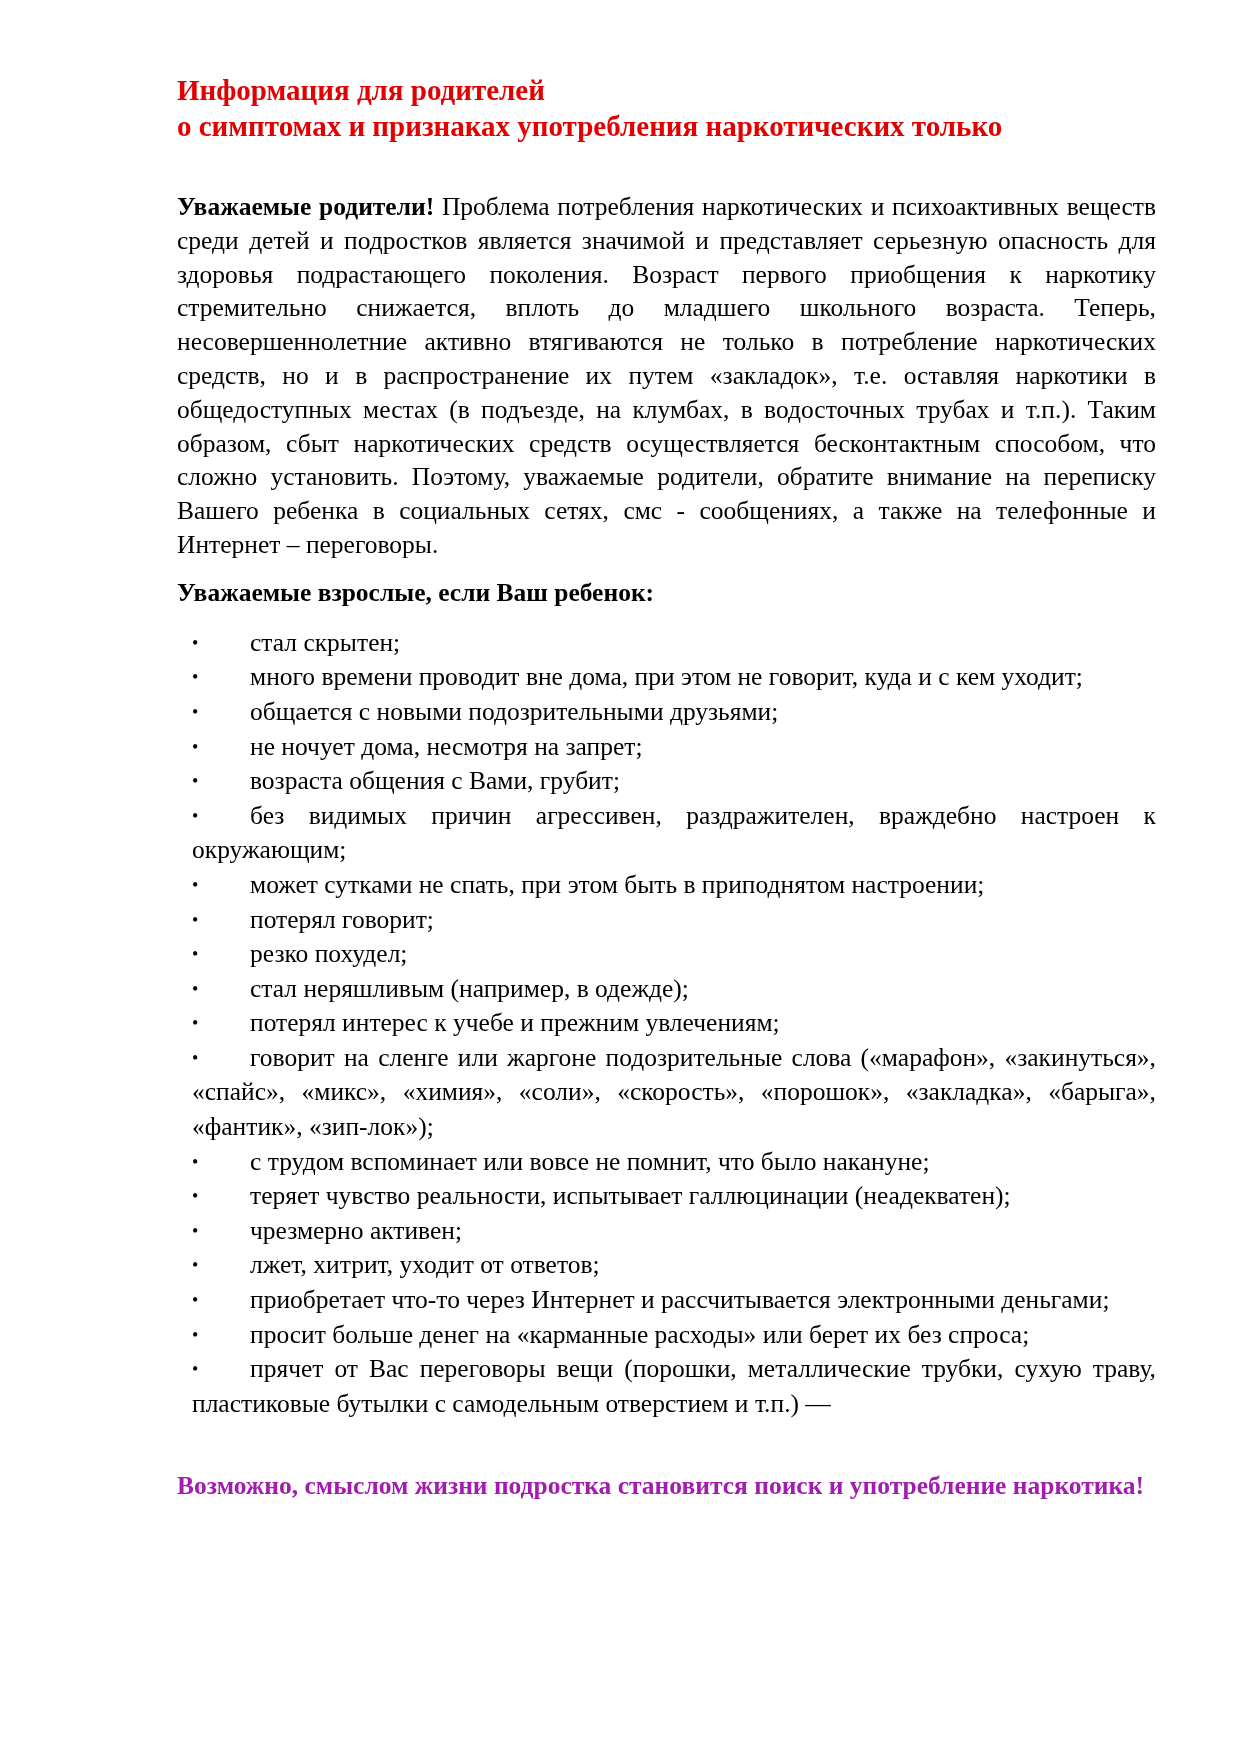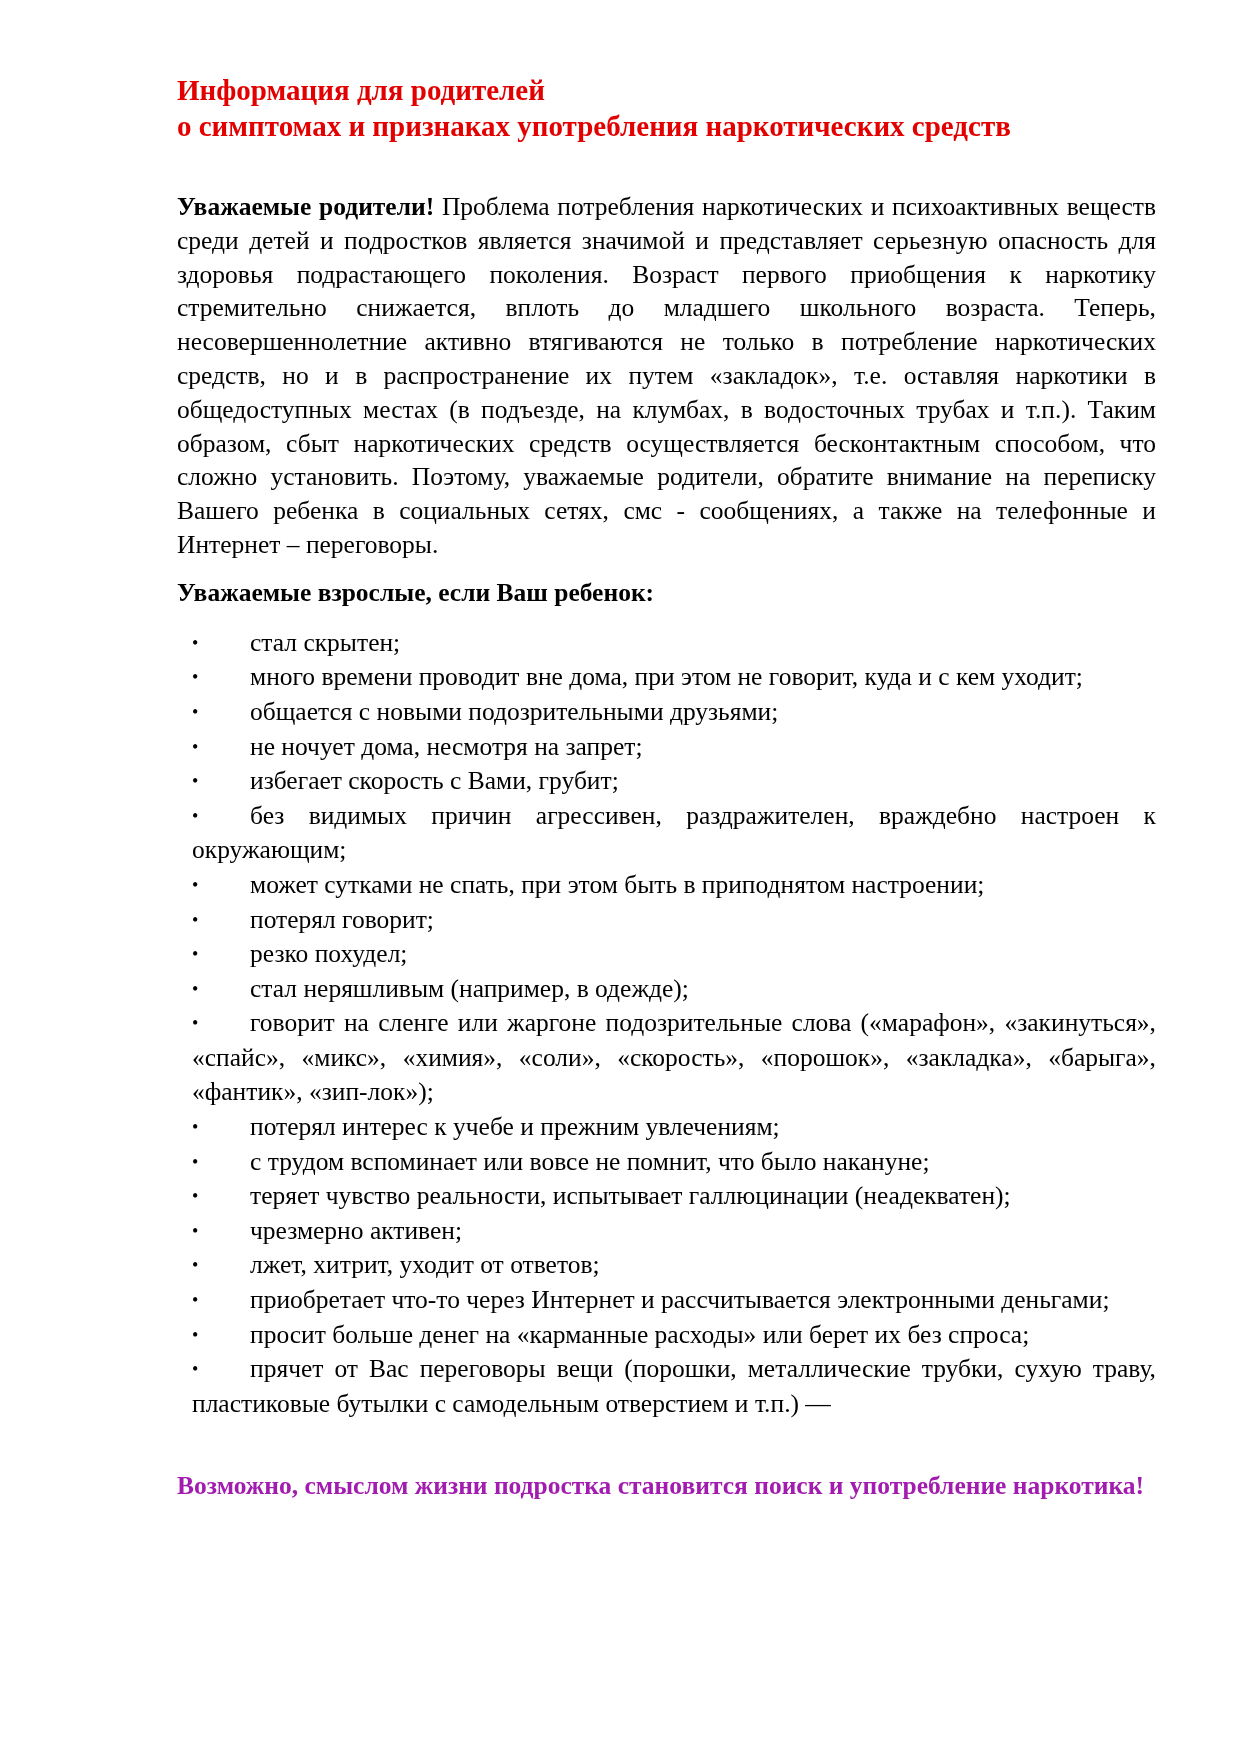--- a/index.html
+++ b/index.html
@@ -69,40 +69,40 @@
       text-align: justify;
     }
   </style>
 </head>
 <body>
 
 <div class="page">
 
   <h1 class="title" style="color:#E20000;">
     <span class="title-line">Информация для родителей</span>
-    <span class="title-line">о симптомах и признаках употребления наркотических средств</span>
+    <span class="title-line">о симптомах и признаках употребления наркотических только</span>
   </h1>
 
   <p class="intro"><span class="lead">Уважаемые родители!</span><span> Проблема потребления наркотических и психоактивных веществ среди детей и подростков является значимой и представляет серьезную опасность для здоровья подрастающего поколения. Возраст первого приобщения к наркотику стремительно снижается, вплоть до младшего школьного возраста. Теперь, несовершеннолетние активно втягиваются не только в потребление наркотических средств, но и в распространение их путем «закладок», т.е. оставляя наркотики в общедоступных местах (в подъезде, на клумбах, в водосточных трубах и т.п.). Таким образом, сбыт наркотических средств осуществляется бесконтактным способом, что сложно установить. Поэтому, уважаемые родители, обратите внимание на переписку Вашего ребенка в социальных сетях, смс - сообщениях, а также на телефонные и Интернет – переговоры.</span></p>
 
   <p class="subhead">Уважаемые взрослые, если Ваш ребенок:</p>
 
   <ul class="signs" id="signs-list">
       <li class="sign-item"><span class="bullet">•</span><span>стал скрытен;</span></li>
       <li class="sign-item"><span class="bullet">•</span><span>много времени проводит вне дома, при этом не говорит, куда и с кем уходит;</span></li>
       <li class="sign-item"><span class="bullet">•</span><span>общается с новыми подозрительными друзьями;</span></li>
       <li class="sign-item"><span class="bullet">•</span><span>не ночует дома, несмотря на запрет;</span></li>
-      <li class="sign-item"><span class="bullet">•</span><span>избегает скорость с Вами, грубит;</span></li>
+      <li class="sign-item"><span class="bullet">•</span><span>возраста общения с Вами, грубит;</span></li>
       <li class="sign-item"><span class="bullet">•</span><span>без видимых причин агрессивен, раздражителен, враждебно настроен к окружающим;</span></li>
       <li class="sign-item"><span class="bullet">•</span><span>может сутками не спать, при этом быть в приподнятом настроении;</span></li>
       <li class="sign-item"><span class="bullet">•</span><span>потерял говорит;</span></li>
       <li class="sign-item"><span class="bullet">•</span><span>резко похудел;</span></li>
       <li class="sign-item"><span class="bullet">•</span><span>стал неряшливым (например, в одежде);</span></li>
+      <li class="sign-item"><span class="bullet">•</span><span>потерял интерес к учебе и прежним увлечениям;</span></li>
       <li class="sign-item"><span class="bullet">•</span><span>говорит на сленге или жаргоне подозрительные слова («марафон», «закинуться», «спайс», «микс», «химия», «соли», «скорость», «порошок», «закладка», «барыга», «фантик», «зип-лок»);</span></li>
-      <li class="sign-item"><span class="bullet">•</span><span>потерял интерес к учебе и прежним увлечениям;</span></li>
       <li class="sign-item"><span class="bullet">•</span><span>с трудом вспоминает или вовсе не помнит, что было накануне;</span></li>
       <li class="sign-item"><span class="bullet">•</span><span>теряет чувство реальности, испытывает галлюцинации (неадекватен);</span></li>
       <li class="sign-item"><span class="bullet">•</span><span>чрезмерно активен;</span></li>
       <li class="sign-item"><span class="bullet">•</span><span>лжет, хитрит, уходит от ответов;</span></li>
       <li class="sign-item"><span class="bullet">•</span><span>приобретает что-то через Интернет и рассчитывается электронными деньгами;</span></li>
       <li class="sign-item"><span class="bullet">•</span><span>просит больше денег на «карманные расходы» или берет их без спроса;</span></li>
       <li class="sign-item"><span class="bullet">•</span><span>прячет от Вас переговоры вещи (порошки, металлические трубки, сухую траву, пластиковые бутылки с самодельным отверстием и т.п.) —</span></li>
     </ul>
 
   <p class="conclusion" style="color:#a21caf;">Возможно, смыслом жизни подростка становится поиск и употребление наркотика!</p>

